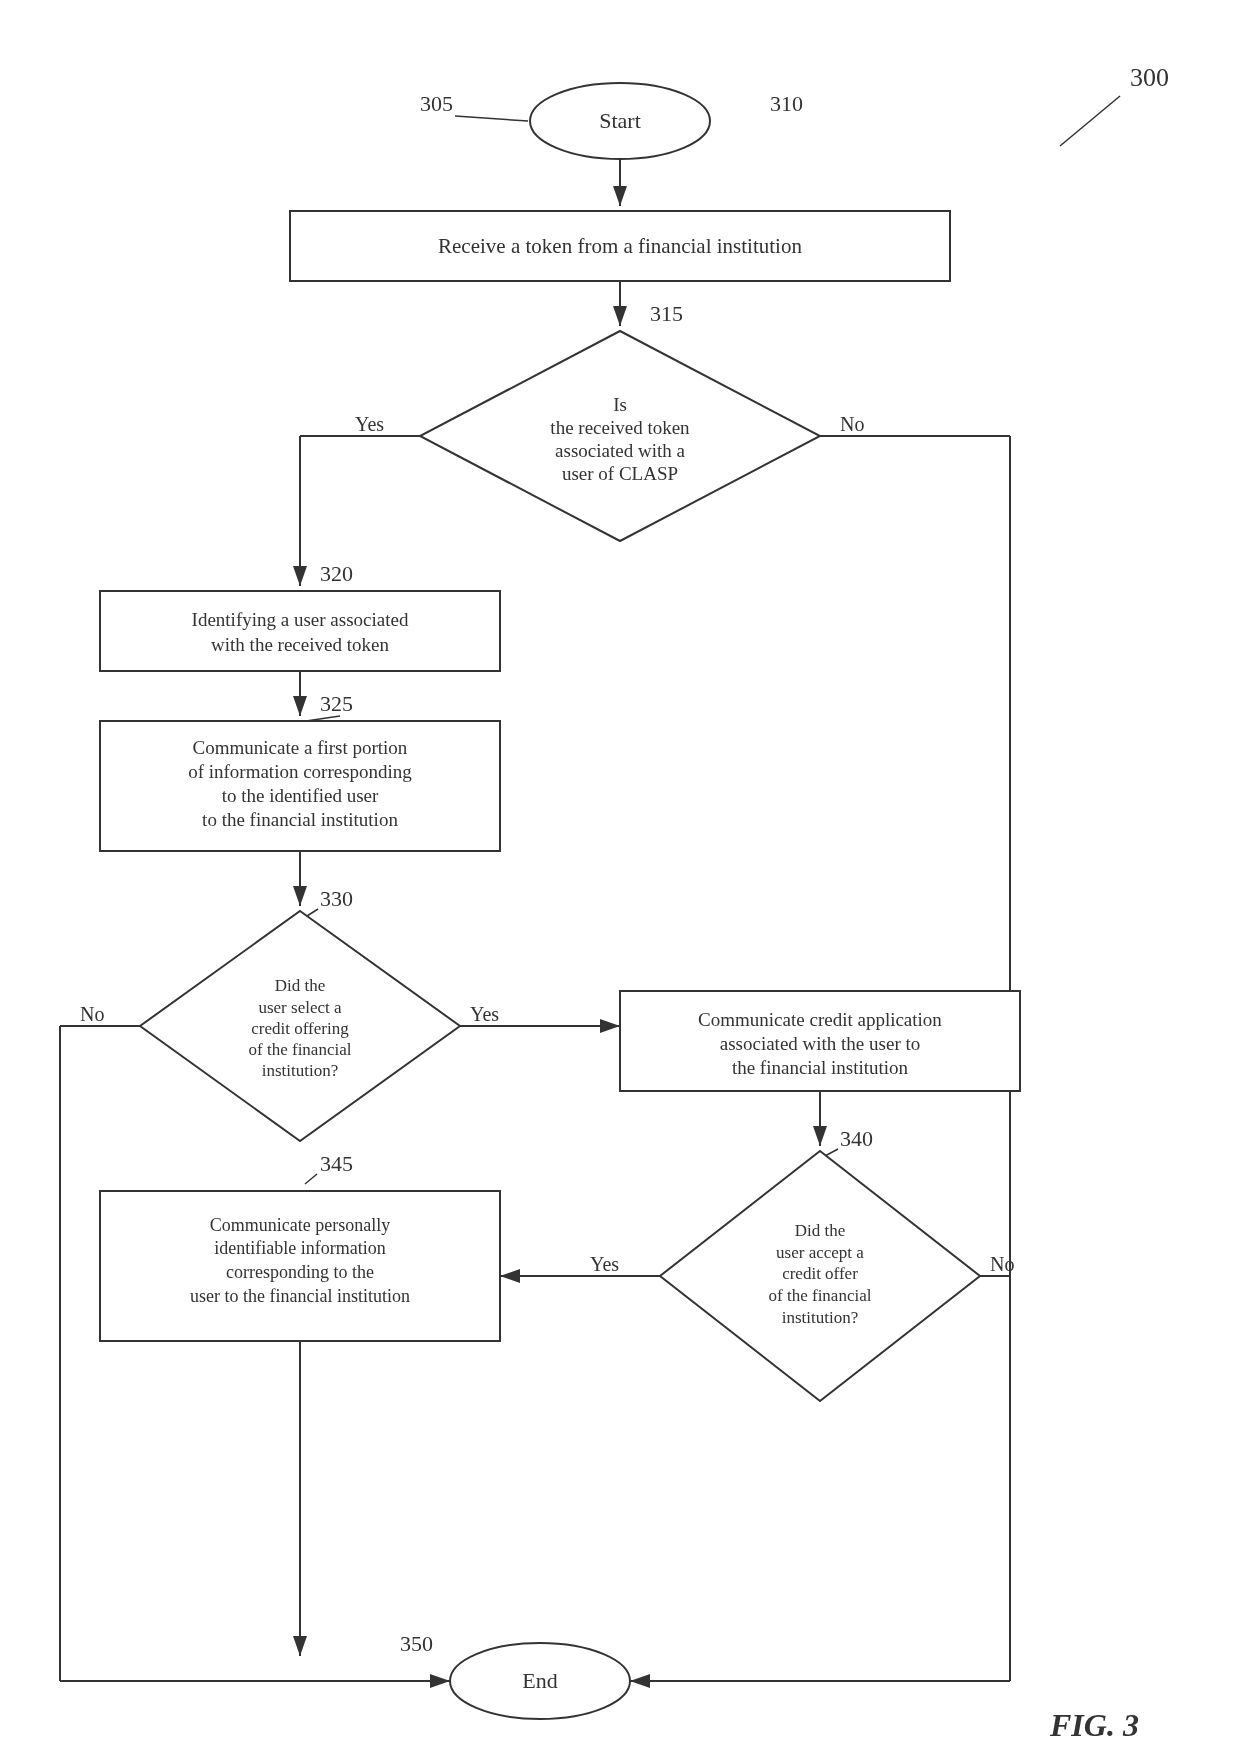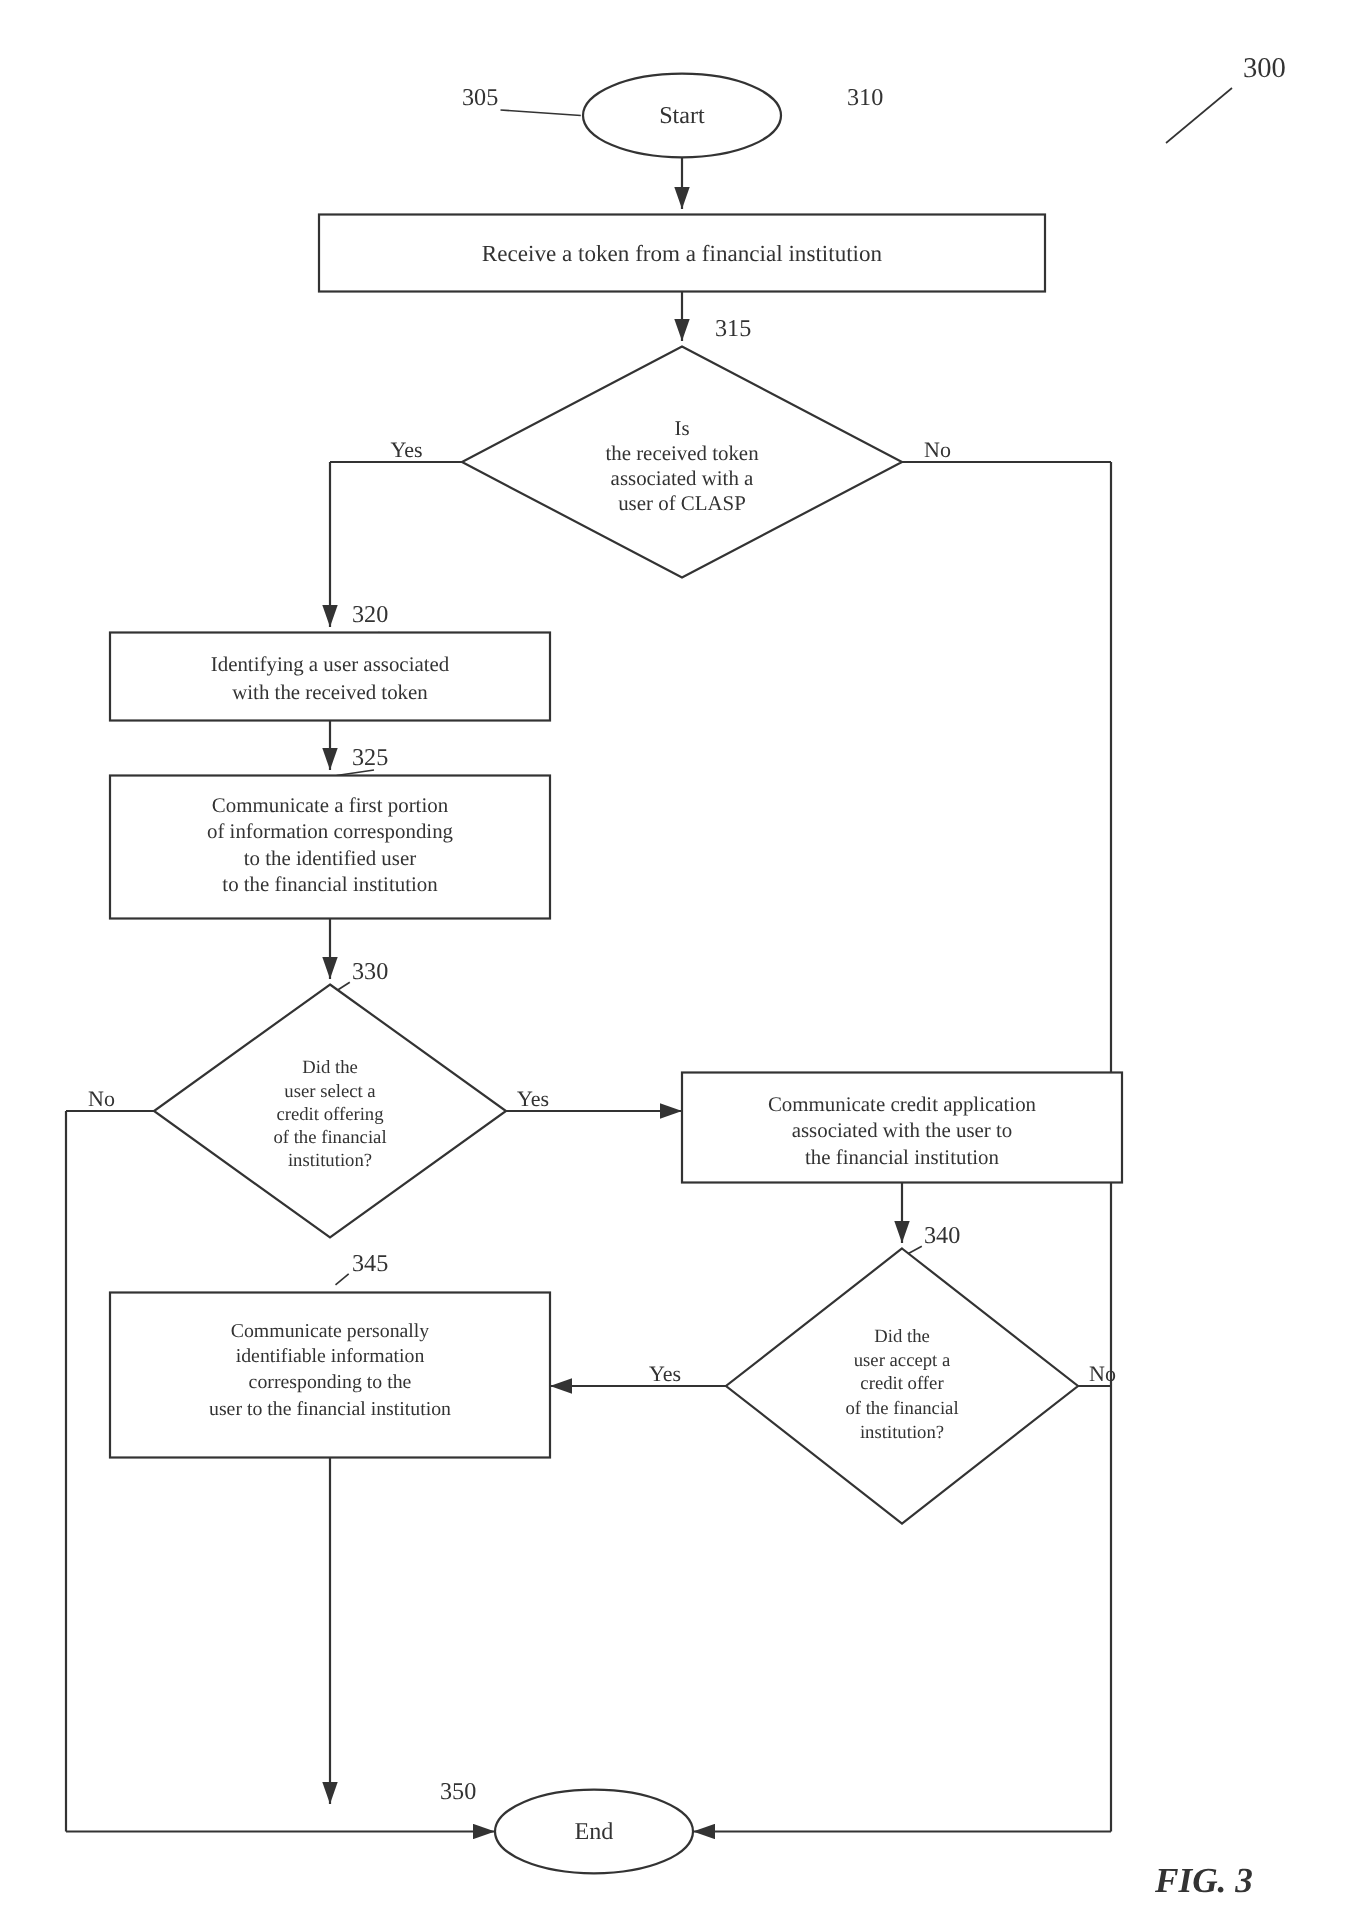--- a/index.html
+++ b/index.html
@@ -6,21 +6,21 @@
     body {
       width: 1240px;
       height: 1750px;
       background: #ffffff;
       font-family: 'Times New Roman', Times, serif;
       position: relative;
       overflow: hidden;
     }
     .diagram-container {
       position: absolute;
-      top: 0; left: 0;
+      top: 16px; left: 0;
       width: 1240px;
       height: 1462px;
     }
     svg {
       width: 1240px;
       height: 1750px;
     }
   </style>
 </head>
 <body>

